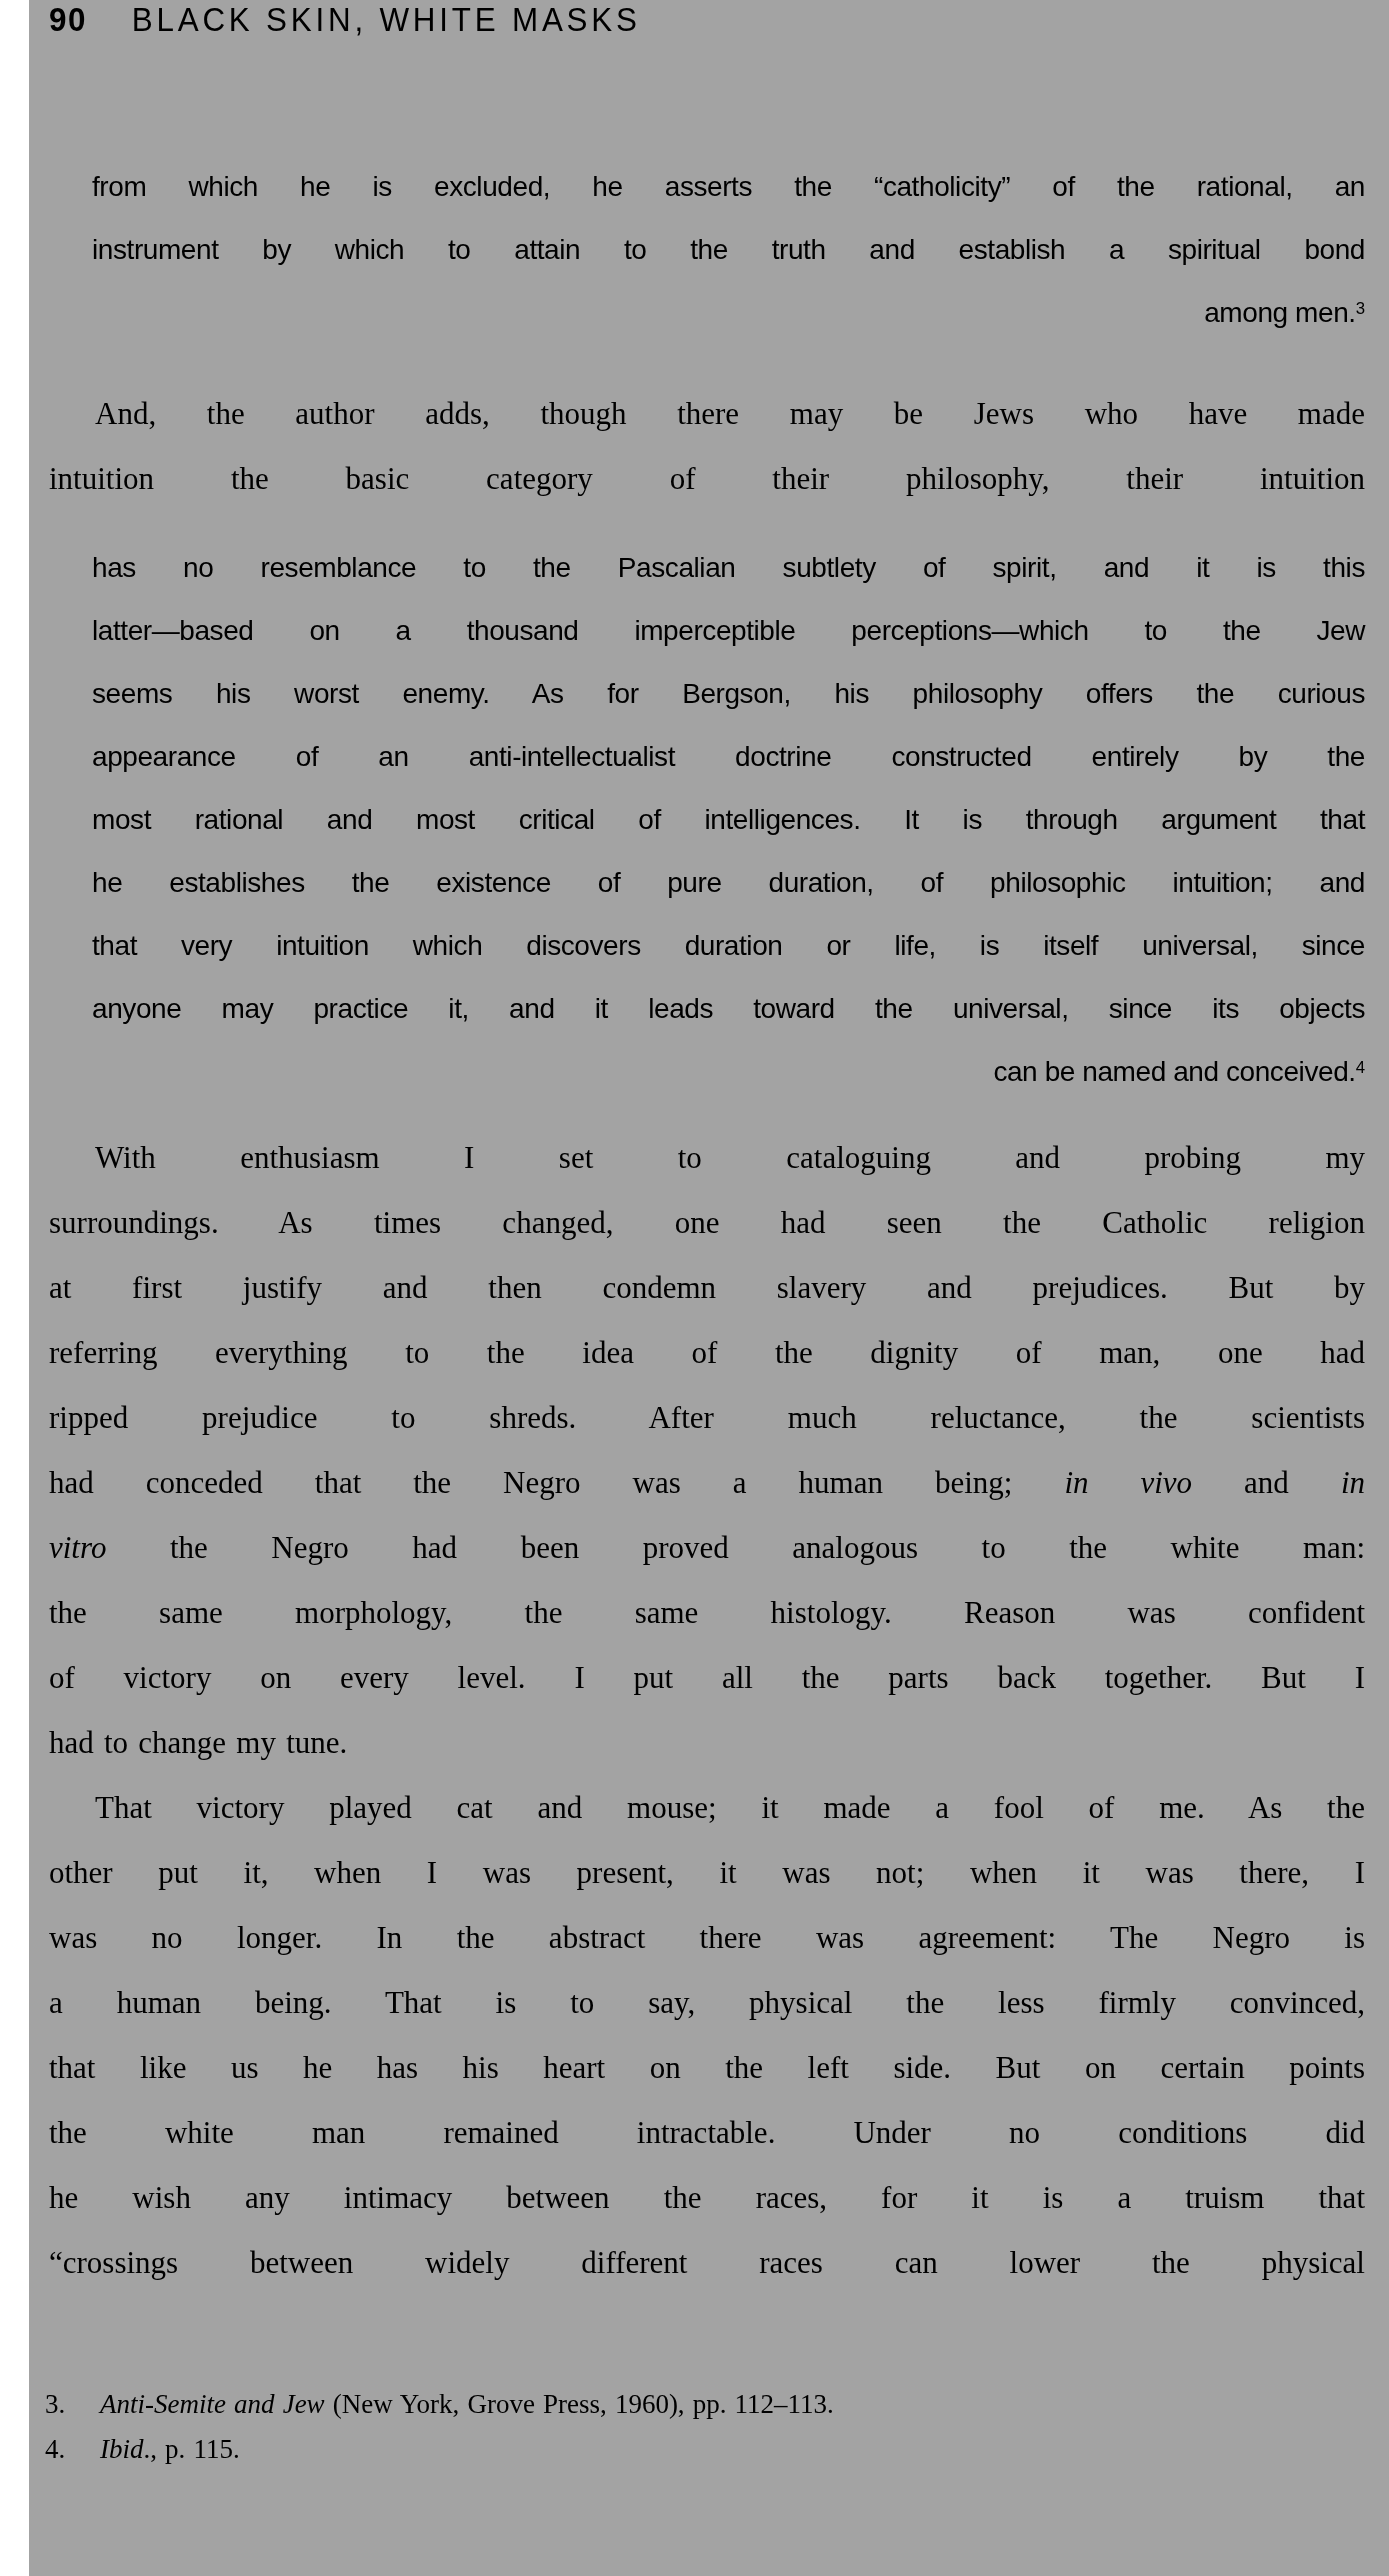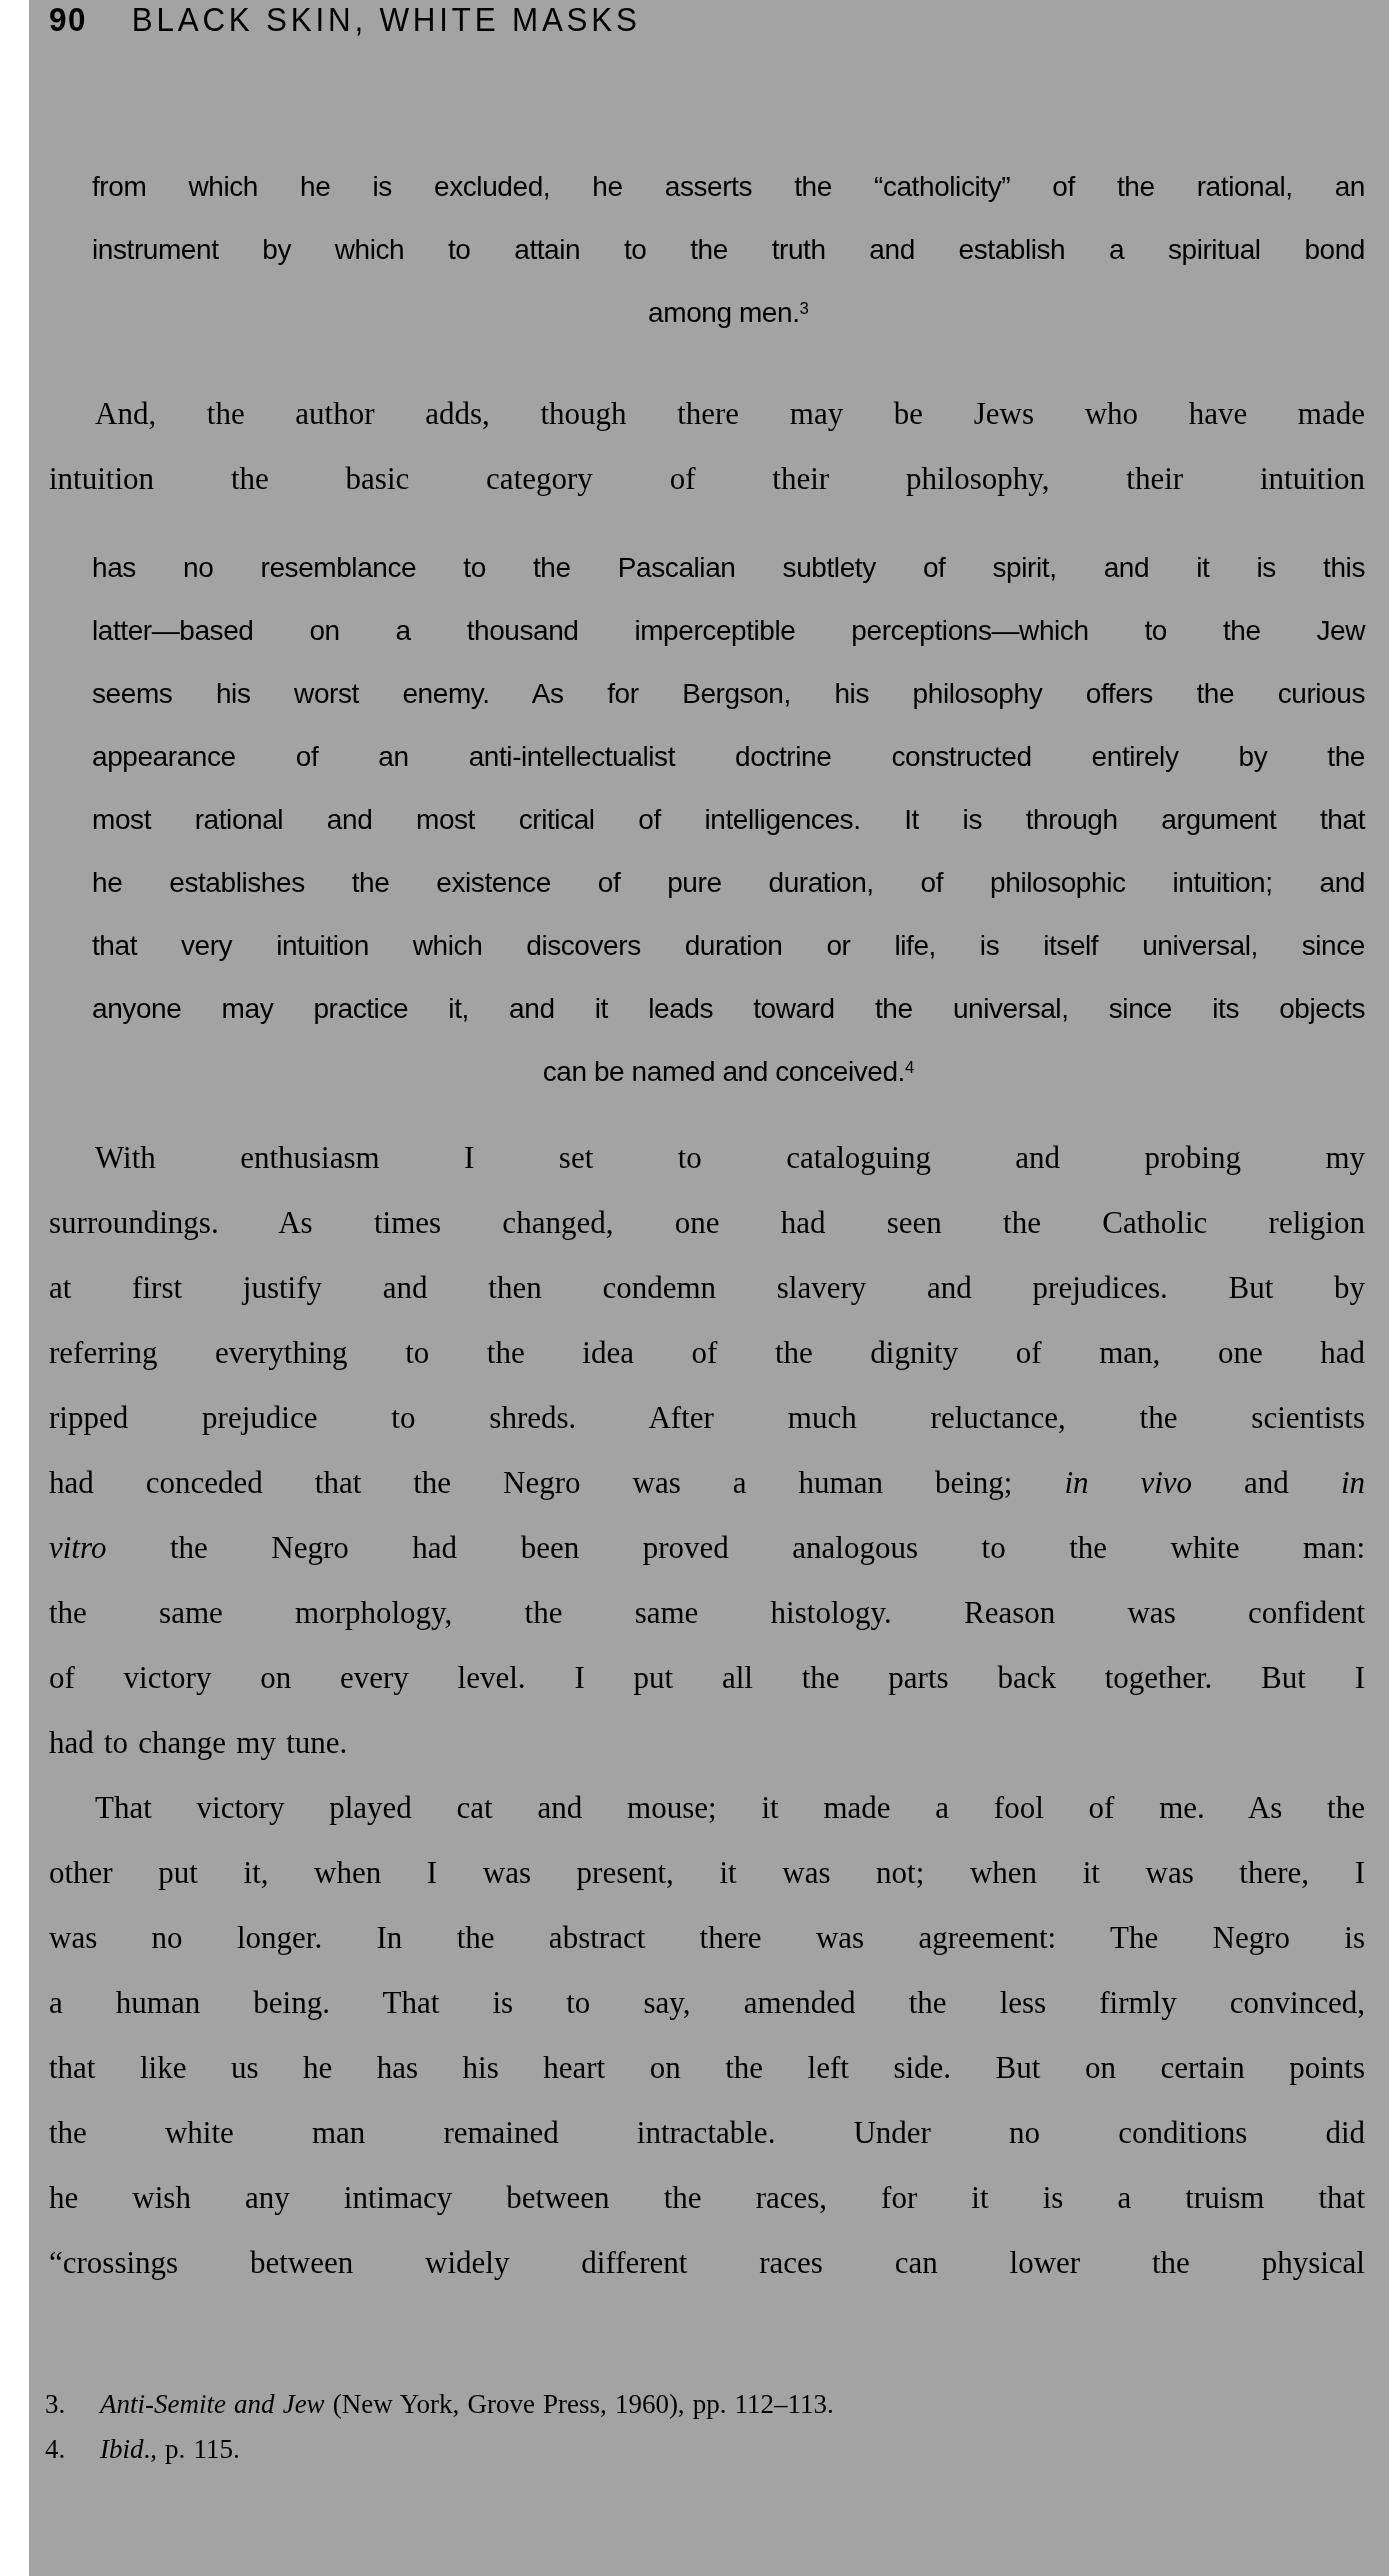--- a/index.html
+++ b/index.html
@@ -23,21 +23,21 @@
   .runhead .btitle{font-weight:400;letter-spacing:4px;}
   
   .quote{
     position:absolute;left:63px;right:53px;
     font-family:"Liberation Sans", sans-serif;
     font-size:28px;line-height:63px;
     letter-spacing:-0.015em;
   }
   #quote1{top:155px;}
   #quote2{top:536px;}
-  .qline{text-align:center;}
+  .qline{text-align:right;}
   .qline.j{text-align:justify;text-align-last:justify;}
   
   .body-text{
     position:absolute;left:20px;right:53px;
     font-size:31px;line-height:65px;
     word-spacing:0.08em;
   }
   #para1{top:381px;}
   #main{top:1125px;}
   .sline{text-align:left;}
@@ -96,21 +96,21 @@
     <div class="sline j">referring everything to the idea of the dignity of man, one had</div>
     <div class="sline j">ripped prejudice to shreds. After much reluctance, the scientists</div>
     <div class="sline j"><span>had conceded that the Negro was a human being; </span><i>in vivo</i><span> and </span><i>in</i></div>
     <div class="sline j"><i>vitro</i><span> the Negro had been proved analogous to the white man:</span></div>
     <div class="sline j">the same morphology, the same histology. Reason was confident</div>
     <div class="sline j">of victory on every level. I put all the parts back together. But I</div>
     <div class="sline">had to change my tune.</div>
     <div class="sline j indent">That victory played cat and mouse; it made a fool of me. As the</div>
     <div class="sline j">other put it, when I was present, it was not; when it was there, I</div>
     <div class="sline j">was no longer. In the abstract there was agreement: The Negro is</div>
-    <div class="sline j">a human being. That is to say, amended the less firmly convinced,</div>
+    <div class="sline j">a human being. That is to say, physical the less firmly convinced,</div>
     <div class="sline j">that like us he has his heart on the left side. But on certain points</div>
     <div class="sline j">the white man remained intractable. Under no conditions did</div>
     <div class="sline j">he wish any intimacy between the races, for it is a truism that</div>
     <div class="sline j">“crossings between widely different races can lower the physical</div>
   </section>
 
   <section class="footnotes">
     <div class="fnline"><span class="fnnum">3.</span><i>Anti-Semite and Jew</i><span> (New York, Grove Press, 1960), pp. 112–113.</span></div>
     <div class="fnline"><span class="fnnum">4.</span><i>Ibid</i><span>., p. 115.</span></div>
   </section>

